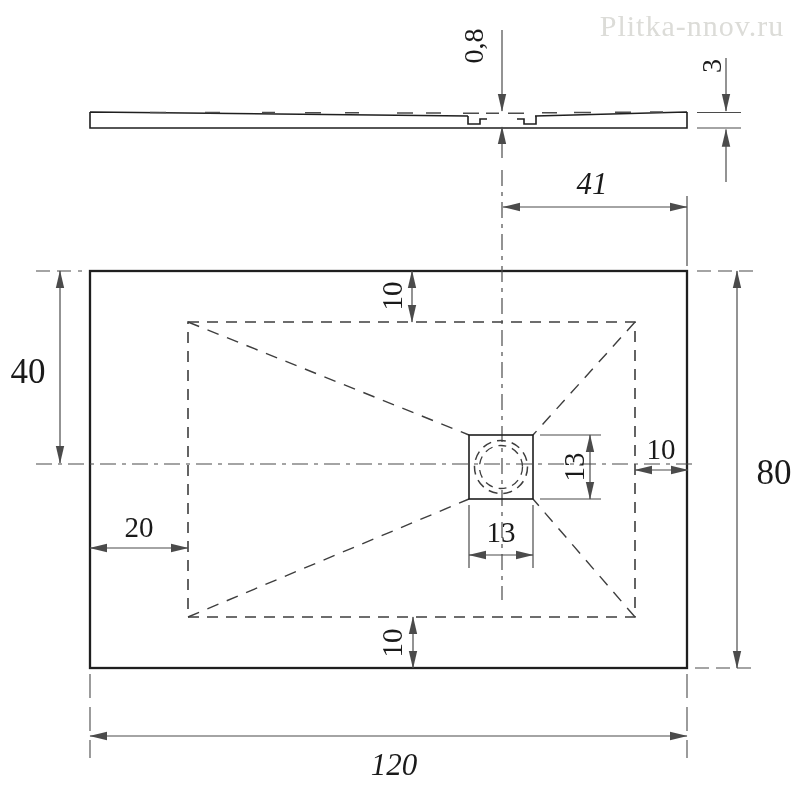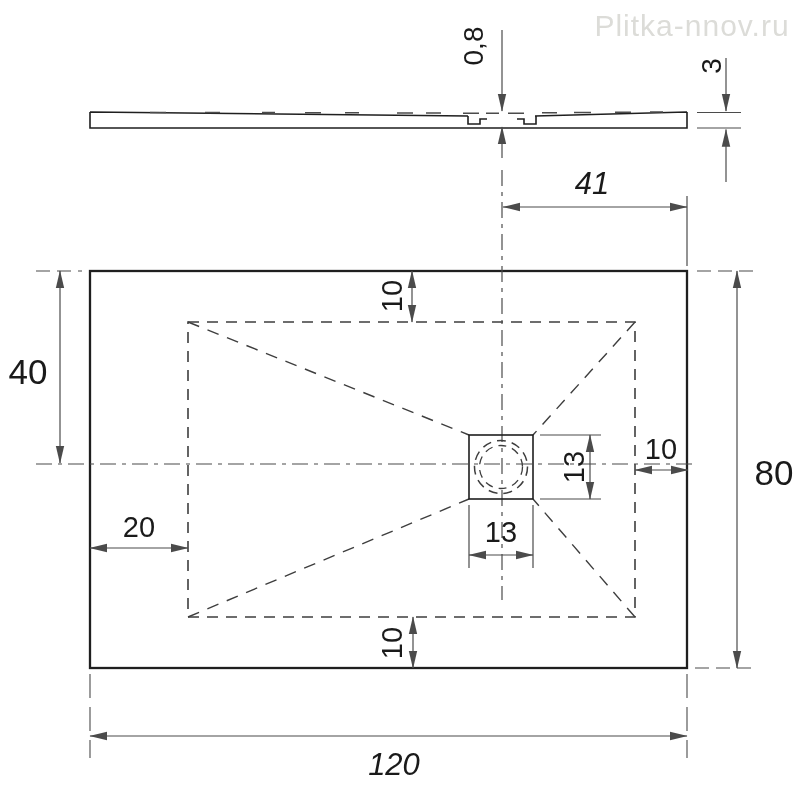--- a/index.html
+++ b/index.html
@@ -1,17 +1,17 @@
 <!DOCTYPE html>
 <html style="--color-outline: #1f1f1f; --color-dim: #4b4b4b; --color-dash: #3e3e3e; --color-text: #1a1a1a; --color-watermark: #dcdcd8; --color-background: #ffffff;"><head>
 <meta charset="utf-8">
 <style>
   html,body{margin:0;padding:0;background:var(--color-background,#fff);}
   .stage{width:800px;height:800px;position:relative;background:var(--color-background,#ffffff);overflow:hidden;
-         font-family:Liberation Sans, sans-serif;}
+         font-family:Liberation Serif, serif;}
   svg{display:block}
   .outline{stroke:var(--color-outline,#1f1f1f);stroke-width:2.3;fill:none;}
   .outline-thin{stroke:var(--color-outline,#1f1f1f);stroke-width:1.6;fill:none;}
   .dash{stroke:var(--color-dash,#3e3e3e);stroke-width:1.6;fill:none;stroke-dasharray:11 8;}
   .diag{stroke:var(--color-dash,#3e3e3e);stroke-width:1.4;fill:none;stroke-dasharray:12 9;}
   .center{stroke:var(--color-dim,#555);stroke-width:1.2;fill:none;stroke-dasharray:16 6 4 6;}
   .dimline{stroke:var(--color-dim,#4b4b4b);stroke-width:1.2;fill:none;}
   .extdash{stroke:var(--color-dim,#4b4b4b);stroke-width:1.1;fill:none;stroke-dasharray:14 7;}
   .ext120{stroke:var(--color-dim,#4b4b4b);stroke-width:1.1;fill:none;stroke-dasharray:24 9;}
   .circ{stroke:var(--color-dash,#3e3e3e);fill:none;}

